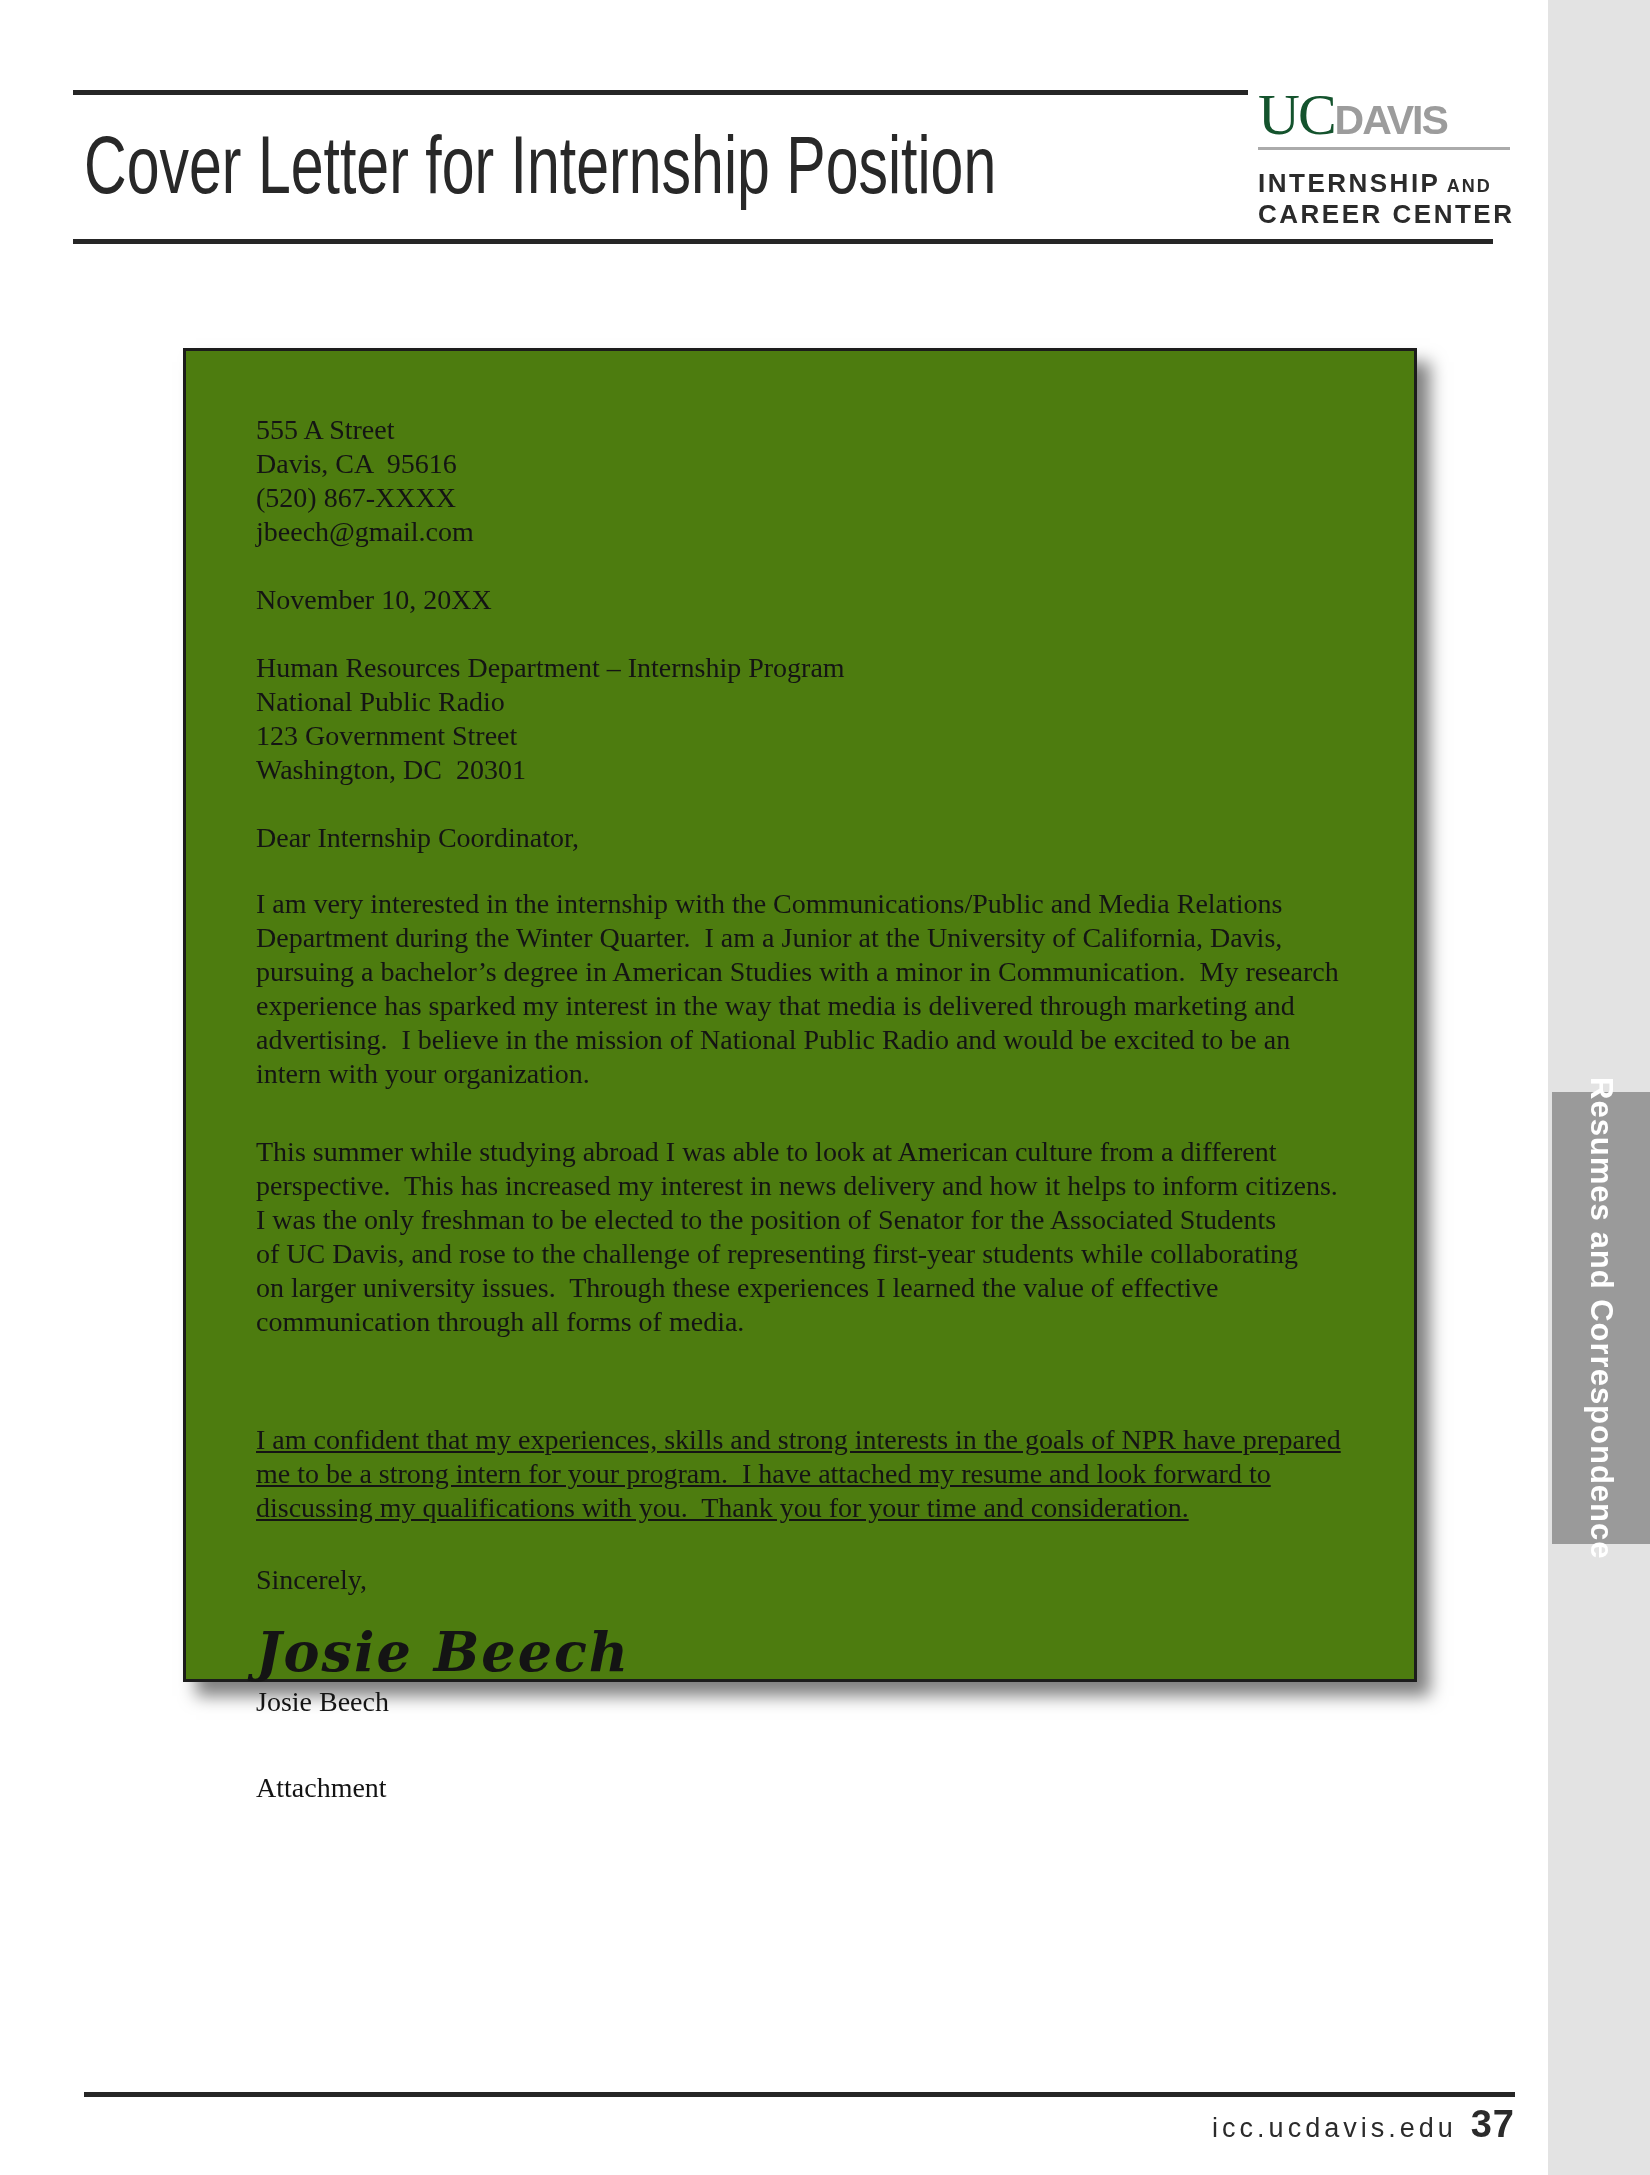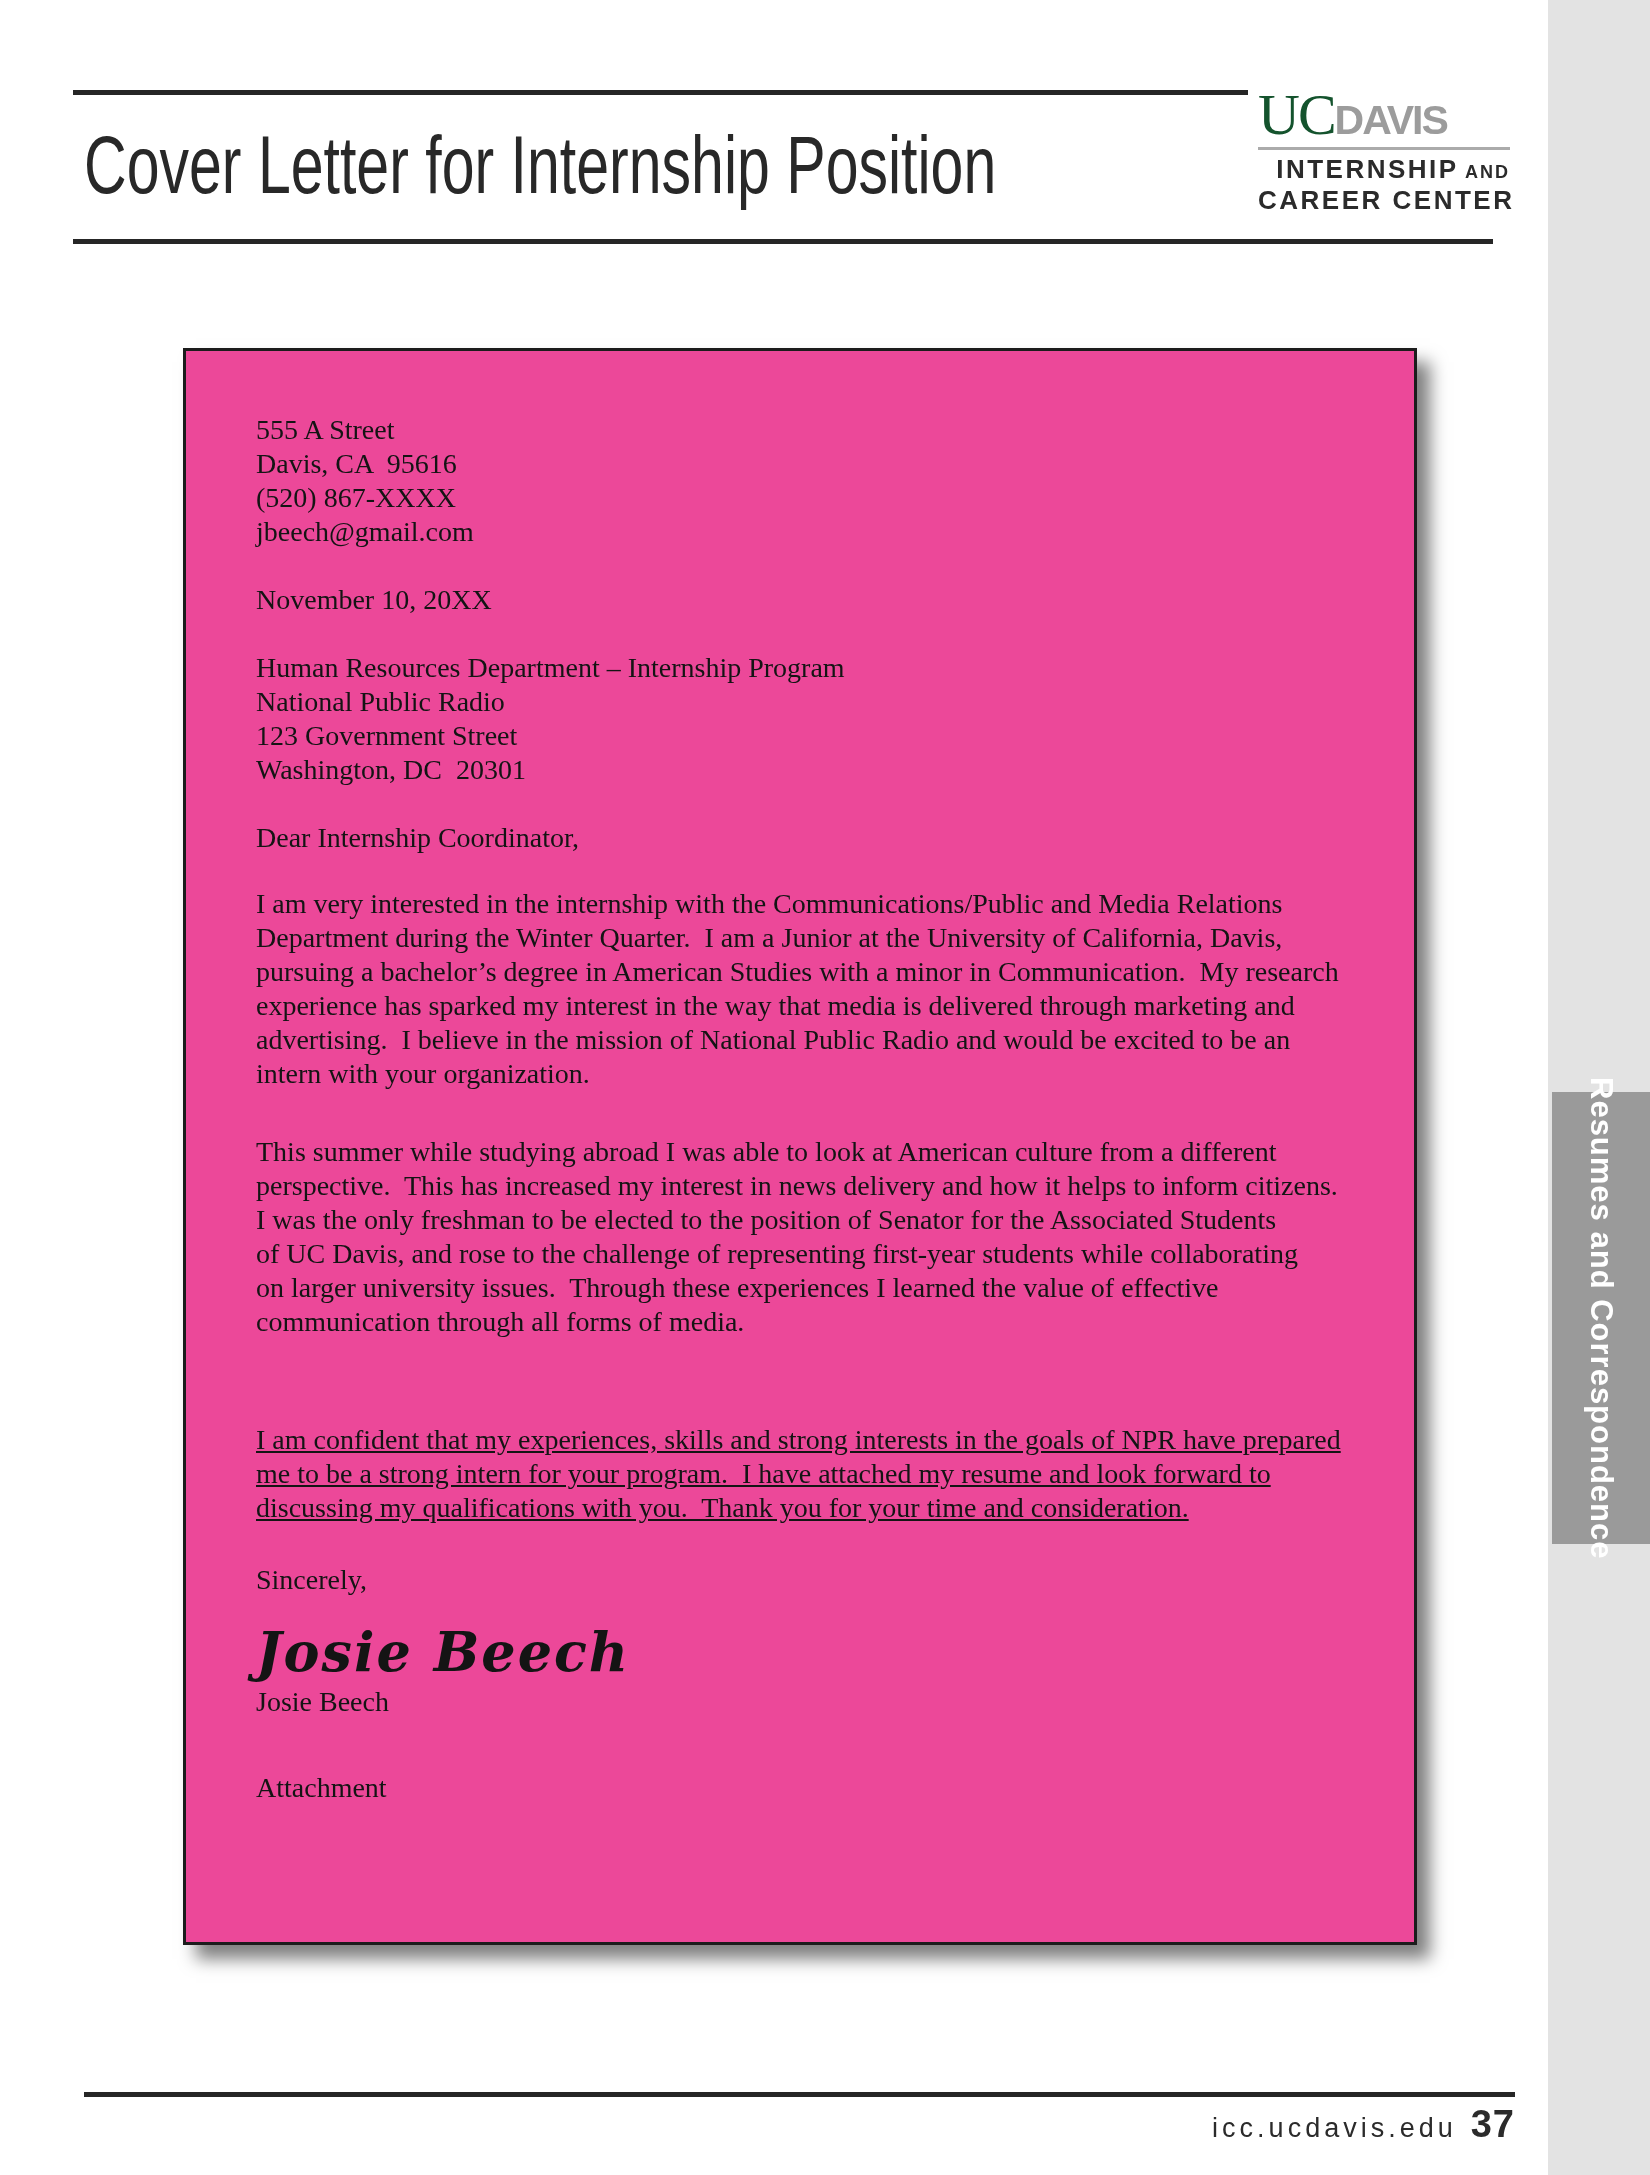--- a/index.html
+++ b/index.html
@@ -47,28 +47,28 @@
   .logo .wordmark { white-space: nowrap; line-height: 1; }
   .logo .uc {
     font-family: Liberation Serif, serif;
     font-size: 58px; color: #14532d; letter-spacing: -2px;
   }
   .logo .davis {
     font-family: "Liberation Sans", sans-serif;
     font-size: 41px; font-weight: 800; color: #9c9c9c; letter-spacing: -2px;
   }
   .logo .divider { margin-top: 3px; height: 3px; width: 100%; background: #ababab; }
-  .logo .sub { margin-top: 5px; color: #2b2b2b; font-weight: 800; font-size: 26px; letter-spacing: 2.5px; line-height: 28px; white-space: nowrap; text-align: right; }
+  .logo .sub { margin-top: 19px; color: #2b2b2b; font-weight: 800; font-size: 26px; letter-spacing: 2.5px; line-height: 28px; white-space: nowrap; }
   .logo .sub .small { font-size: 18px; letter-spacing: 2px; }
 
   
   .letter {
     position: absolute; left: 183px; top: 348px;
-    width: 1234px; height: 1597px;
-    background: #ec4899;
+    width: 1234px; height: 1334px;
+    background: #4d7c0f;
     border: 3px solid #1c1c1c;
     box-shadow: 13px 14px 16px rgba(0,0,0,0.50);
     padding: 62px 20px 0 70px;
     font-size: 28px; line-height: 34px;
     color: #141414;
   }
   .letter p { white-space: pre-wrap; }
   .blk-address    { margin-bottom: 34px; }
   .blk-date       { margin-bottom: 34px; }
   .blk-recipient  { margin-bottom: 34px; }

